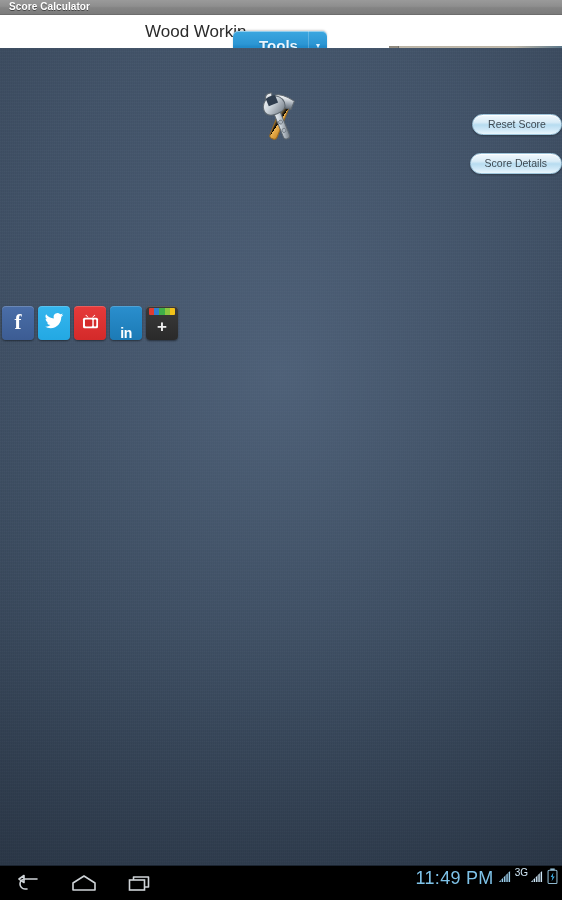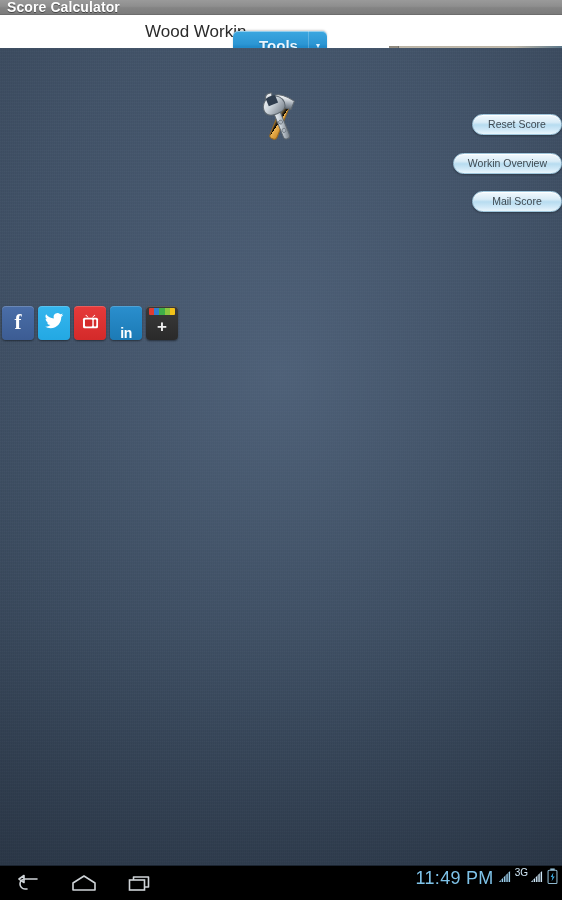--- a/index.html
+++ b/index.html
@@ -29,27 +29,27 @@
     top: 0; left: 0;
     width: 562px;
     height: 15px;
     background: linear-gradient(to bottom, #9a9a9a 0%, #8e8e8e 45%, #848484 55%, #7b7b7b 100%);
     border-bottom: 1px solid #6d6d6d;
     box-sizing: border-box;
     display: flex;
     align-items: center;
   }
   .titlebar-text {
-    font-size: 14px;
+    font-size: 10px;
     font-weight: bold;
     color: #ffffff;
     text-shadow: 0 1px 0 rgba(0,0,0,.45);
-    padding-left: 7px;
     letter-spacing: .1px;
     line-height: 1;
+    margin-left: 9px;
   }
 
   
   .tabstrip {
     position: absolute;
     top: 15px; left: 0;
     width: 562px;
     height: 33px;
     background: #ffffff;
     overflow: hidden;
@@ -349,24 +349,21 @@
           <circle cx="30" cy="41" r="2" fill="#aeb7c0" stroke="#6b747d" stroke-width=".8"></circle>
         </g>
       </svg>
     </div>
 
     <div class="btn-list">
       <div class="pill-row">
         <div class="pill">Reset Score</div>
       </div>
       <div class="pill-row">
-        <div class="pill">Workin Overview</div>
-      </div>
-      <div class="pill-row">
-        <div class="pill">Mail Score</div>
+        <div class="pill">Score Details</div>
       </div>
     </div>
 
     <div class="social-bar">
 
       <div class="social-btn sb-fb">
         <span class="sb-glyph-f">f</span>
       </div>
 
       <div class="social-btn sb-tw">

